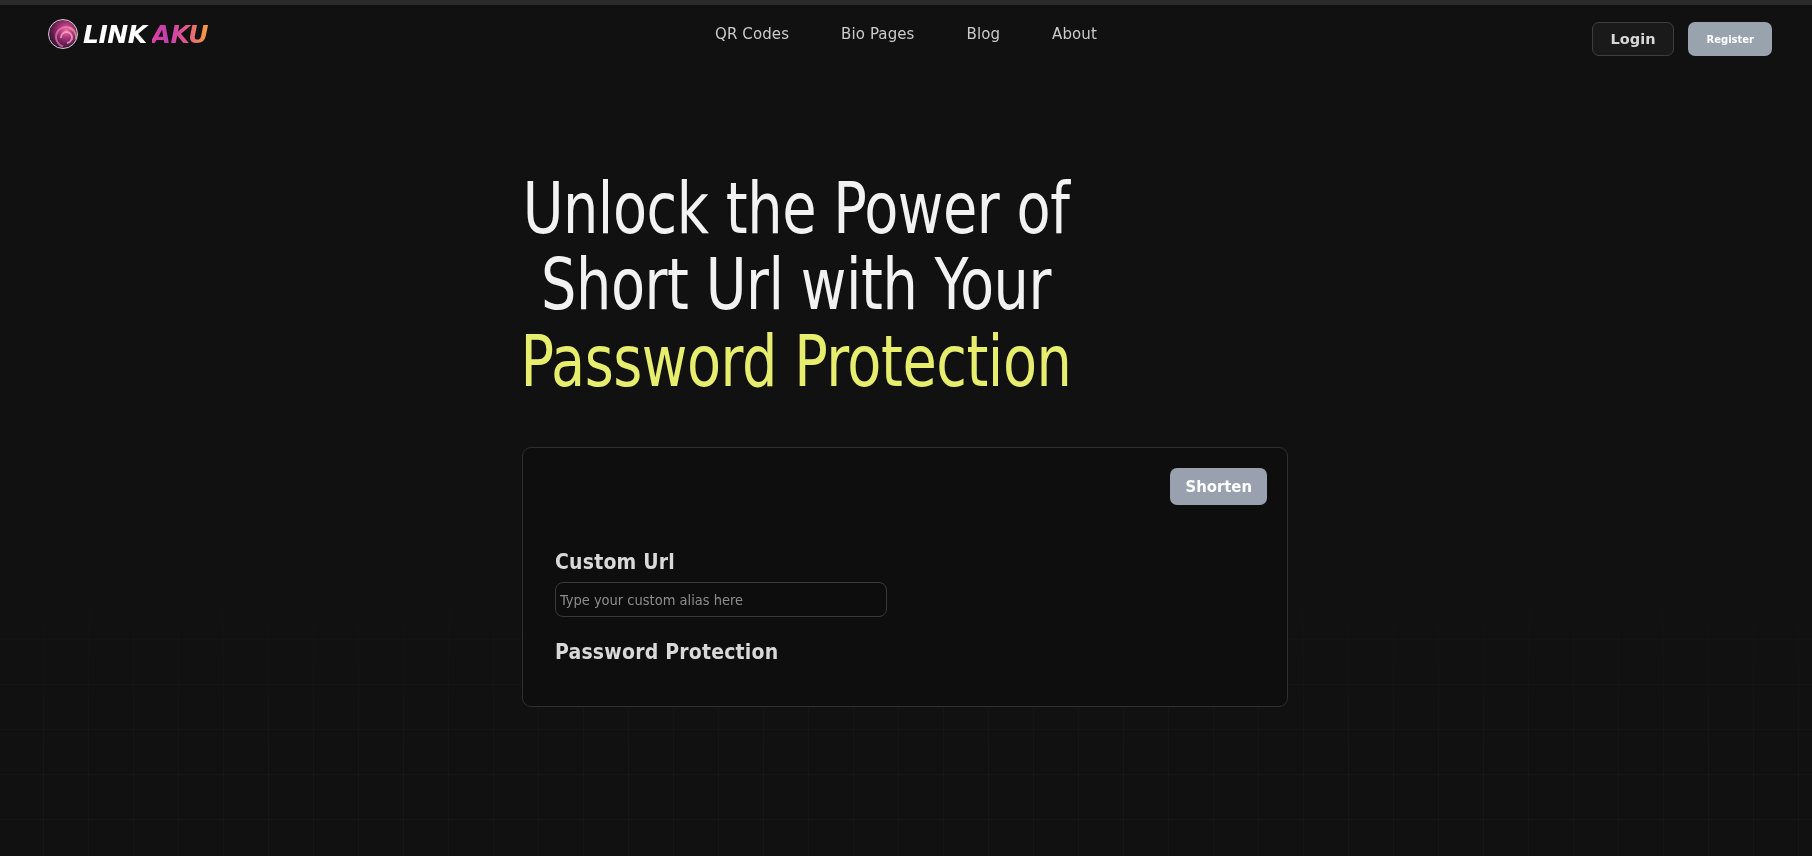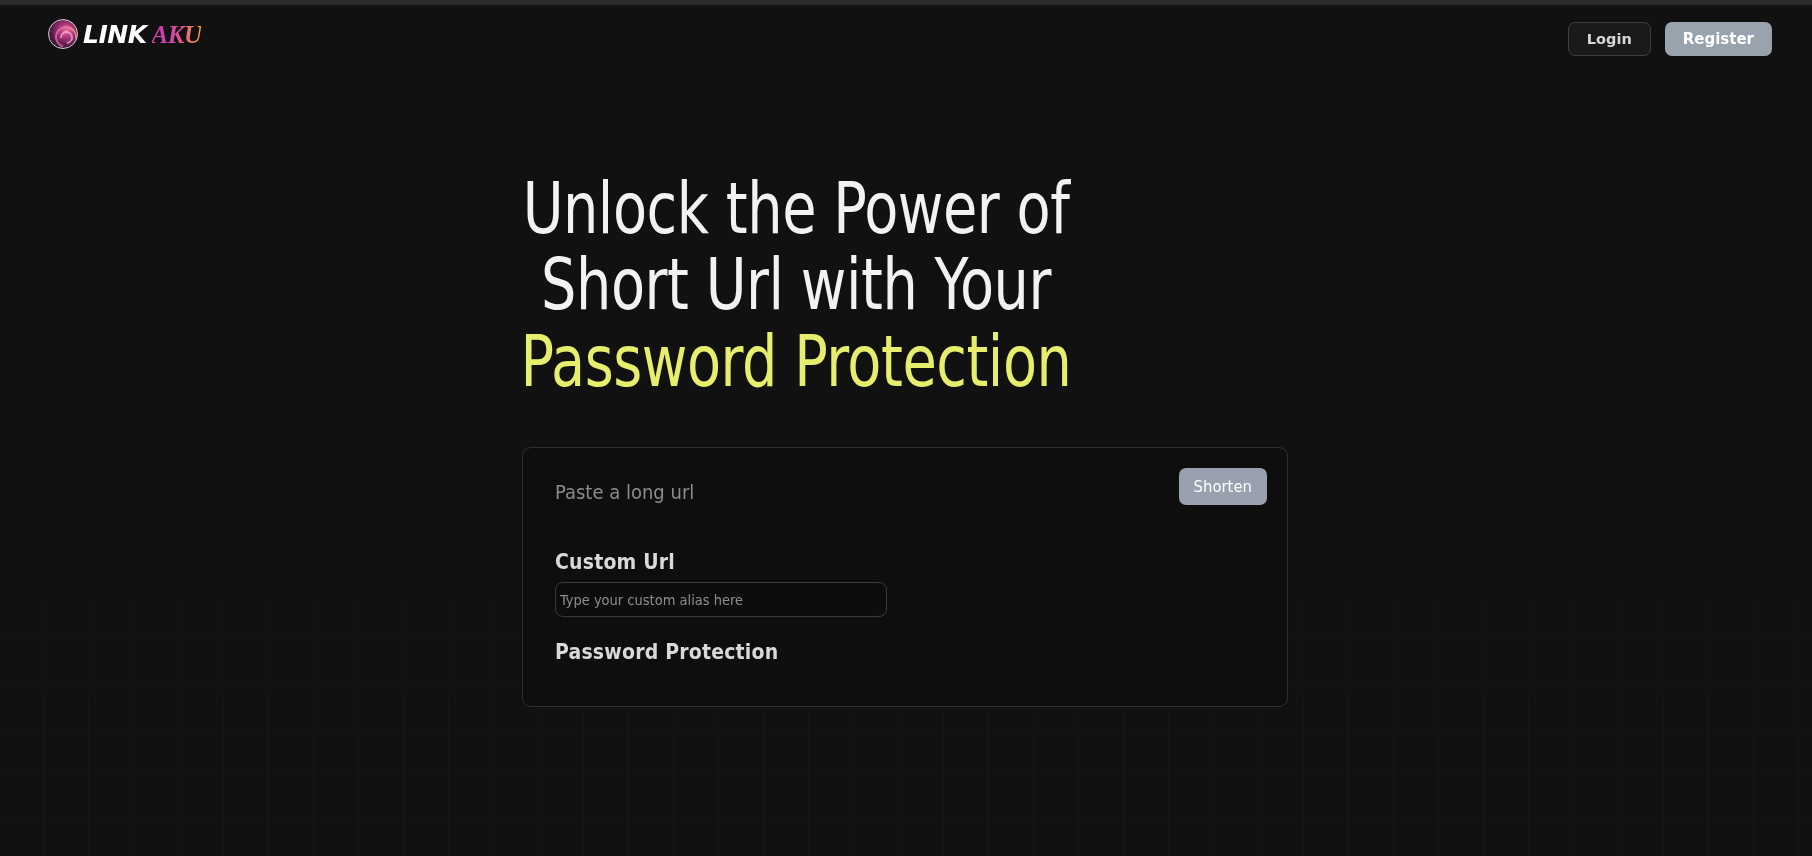--- a/index.html
+++ b/index.html
@@ -99,21 +99,20 @@
     font-size: 25px;
     letter-spacing: -0.5px;
     line-height: 1;
   }
   #brand-link { color: #ffffff; }
   #brand-aku {
     background: linear-gradient(90deg, #e0409c 0%, #c23fb0 28%, #e4568b 60%, #f59f3e 100%);
     -webkit-background-clip: text;
     background-clip: text;
     color: transparent;
-    font-family: Liberation Serif, serif;
   }
 
   #main-nav {
     position: absolute;
     left: 0; right: 0;
     top: 20px;
     display: flex;
     justify-content: center;
     align-items: center;
     gap: 52px;
@@ -153,21 +152,21 @@
   #register-button {
     height: 34px;
     padding: 4px 18px;
     display: flex;
     align-items: center;
     justify-content: center;
     background: #99a3ae;
     border: none;
     border-radius: 7px;
     color: #ffffff;
-    font-size: 15px;
+    font-size: 10px;
     font-weight: bold;
     font-family: "DejaVu Sans", sans-serif;
     cursor: pointer;
   }
 
   
   #hero {
     position: absolute;
     top: 170px;
     left: 0;
@@ -234,21 +233,21 @@
     padding: 0 15px;
     display: flex;
     align-items: center;
     justify-content: center;
     background: #98a1ad;
     border: none;
     border-radius: 7px;
     color: #ffffff;
     font-family: "DejaVu Sans Condensed", "Liberation Sans Narrow", "Liberation Sans", sans-serif;
     font-size: 16.5px;
-    font-weight: normal;
+    font-weight: bold;
     cursor: pointer;
   }
 
   .field-group { position: absolute; left: 32px; }
   #custom-url-group { top: 102px; }
   #password-group  { top: 192px; }
 
   .field-label {
     font-family: "DejaVu Sans Condensed", "Liberation Sans Narrow", "Liberation Sans", sans-serif;
     font-size: 21px;
@@ -278,36 +277,41 @@
 <div id="chrome-strip"></div>
 
 <header id="site-header">
 
   <a id="brand" href="#">
     <span id="brand-mark"></span>
     <span class="brand-text" id="brand-link">LINK</span>
     <span class="brand-text" id="brand-aku">AKU</span>
   </a>
 
+  <nav id="main-nav">
+    <a class="nav-link" href="#">QR Codes</a>
+    <a class="nav-link" href="#">Bio Pages</a>
+    <a class="nav-link" href="#">Blog</a>
+    <a class="nav-link" href="#">About</a>
+  </nav>
 
   <div id="header-actions">
     <button id="login-button">Login</button>
     <button id="register-button">Register</button>
   </div>
 
 </header>
 
 <section id="hero">
   <h1 id="hero-heading"><span>Unlock the Power of Short Url with Your </span><span class="hl">Password Protection</span></h1>
 </section>
 
 <section id="shorten-card">
 
   <div id="url-row">
-    <input id="long-url-input" type="text" placeholder="Paste a long url" style="">
     <button id="shorten-button">Shorten</button>
   </div>
 
   <div class="field-group" id="custom-url-group">
     <div class="field-label">Custom Url</div>
     <input class="field-input" type="text" placeholder="Type your custom alias here" style="">
   </div>
 
   <div class="field-group" id="password-group">
     <div class="field-label">Password Protection</div>

